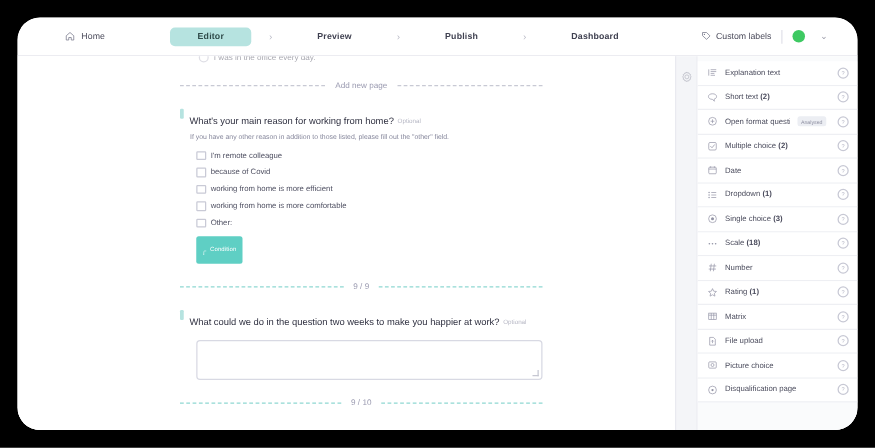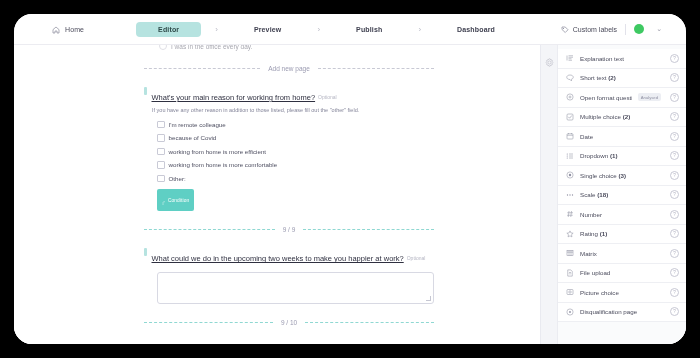--- a/index.html
+++ b/index.html
@@ -182,21 +182,20 @@
     height: 8px;
     background: #b6e3e0;
     flex: none;
     margin-top: 1px;
     border-radius: 1px;
   }
   .qtitle {
     font-size: 7.5px;
     color: #2f3040;
     line-height: 1.15;
-    text-decoration: underline;
   }
   .opt-tag {
     font-size: 5px;
     color: #b6b7c4;
     margin-left: 3px;
     vertical-align: 1px;
   }
   .qsub {
     font-size: 5.5px;
     color: #84859a;
@@ -437,21 +436,21 @@
         <div class="page-div">
           <span class="dash teal"></span>
           <span class="ptxt">9 / 9</span>
           <span class="dash teal"></span>
         </div>
 
         <div class="qblock">
           <div class="qhead">
             <span class="qbar"></span>
             <div>
-              <span class="qtitle">What could we do in the upcoming two weeks to make you happier at work?</span><span class="opt-tag">Optional</span>
+              <span class="qtitle">What could we do in the question two weeks to make you happier at work?</span><span class="opt-tag">Optional</span>
             </div>
           </div>
           <div class="answer-box"></div>
         </div>
 
         <div class="page-div">
           <span class="dash teal"></span>
           <span class="ptxt">9 / 10</span>
           <span class="dash teal"></span>
         </div>

